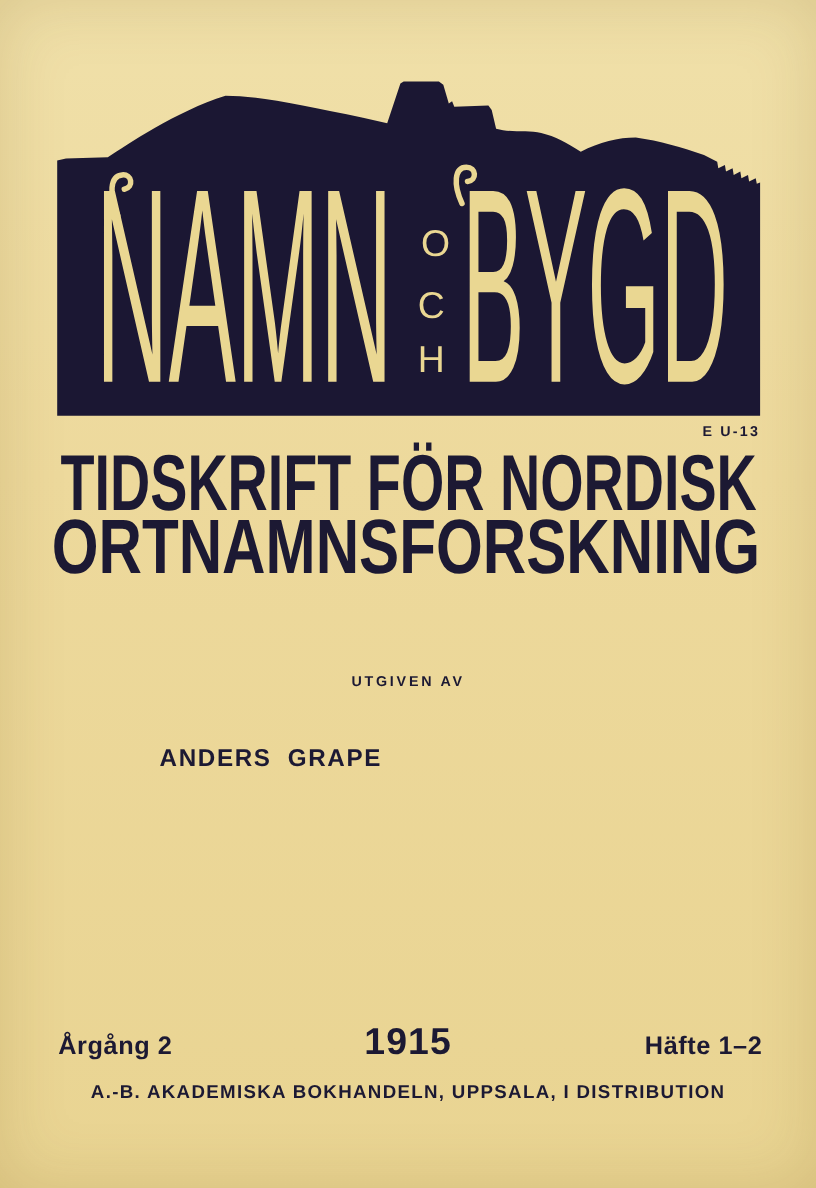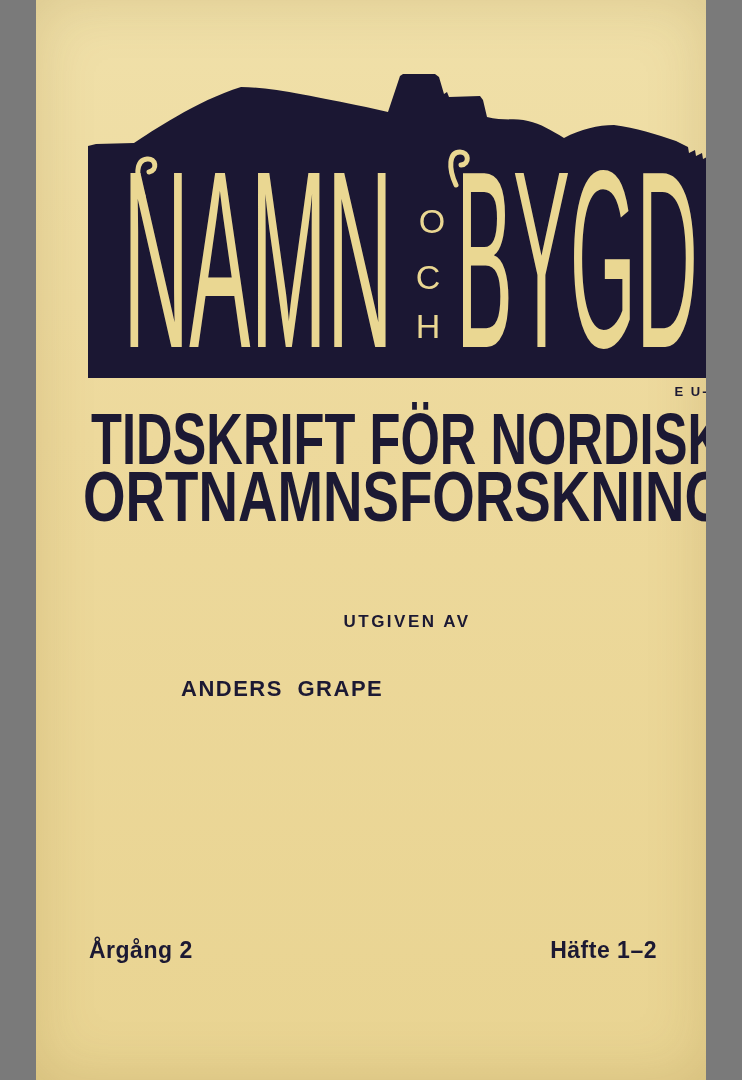--- a/index.html
+++ b/index.html
@@ -2,32 +2,32 @@
 <html><head>
 <meta charset="utf-8">
 <style>
   html,body{margin:0;padding:0;}
   body{
     font-family:"Liberation Sans", sans-serif;
     background:#7a7a7a;
   }
   .cover{
     position:relative;
-    width:670px;height:1080px;
+    width:742px;height:1080px;
     margin:0 auto;
     background:linear-gradient(180deg,#f0e0a9 0%,#edd99c 40%,#e9d492 100%);
     box-shadow:inset 0 0 60px rgba(120,90,20,.18);
     overflow:hidden;
     color:#1c1933;
   }
   .masthead-svg{position:absolute;left:0;top:0;}
   .abs{position:absolute;white-space:nowrap;}
   .utgiven{
     top:612px;left:0;width:742px;text-align:center;
-    font-size:17px;font-weight:bold;letter-spacing:2.5px;
+    font-size:13px;font-weight:bold;letter-spacing:2.5px;
   }
   .editor{
     top:676px;font-size:22px;font-weight:bold;letter-spacing:1.5px;word-spacing:7px;
   }
   .editor-1{left:145px;}
   .editor-2{left:373px;}
   .editor-3{top:719px;left:262px;}
   .vol{top:937px;left:53px;font-size:23px;font-weight:bold;letter-spacing:0.5px;}
   .year{top:928px;left:0;width:742px;text-align:center;font-size:34px;font-weight:bold;letter-spacing:1px;}
   .issue{top:937px;right:49px;font-size:23px;font-weight:bold;letter-spacing:0.5px;margin-left:19px;}
@@ -75,15 +75,17 @@
 
     <text x="55" y="464" font-size="72" font-weight="bold" fill="#1c1933" font-family="Liberation Sans, sans-serif" textLength="633" lengthAdjust="spacingAndGlyphs">TIDSKRIFT FÖR NORDISK</text>
     <text x="47" y="521" font-size="70" font-weight="bold" fill="#1c1933" font-family="Liberation Sans, sans-serif" textLength="644" lengthAdjust="spacingAndGlyphs">ORTNAMNSFORSKNING</text>
   </svg>
 
   <div class="abs utgiven">UTGIVEN AV</div>
 
   <div class="abs editor editor-1">ANDERS GRAPE</div>
 
   <div class="abs vol">Årgång 2</div>
+  <div class="abs year">1915</div>
   <div class="abs issue">Häfte 1–2</div>
+  <div class="abs distribution">A.-B. AKADEMISKA BOKHANDELN, UPPSALA, I DISTRIBUTION</div>
 
 </div>
 
 </body></html>

